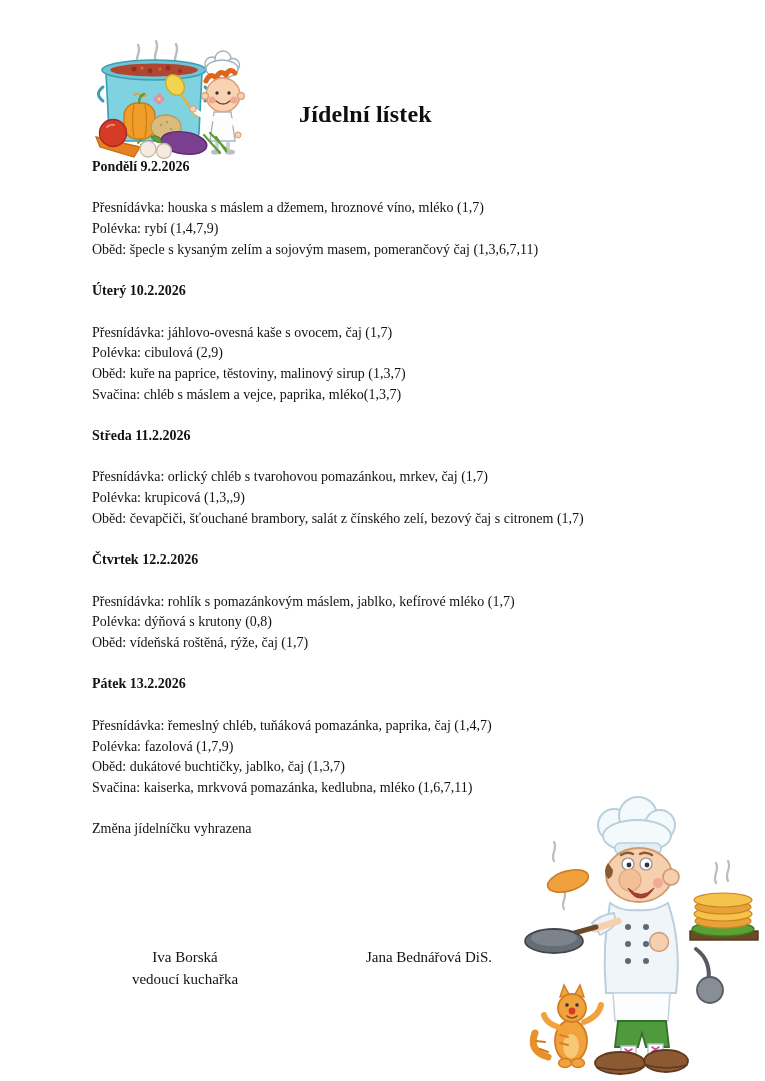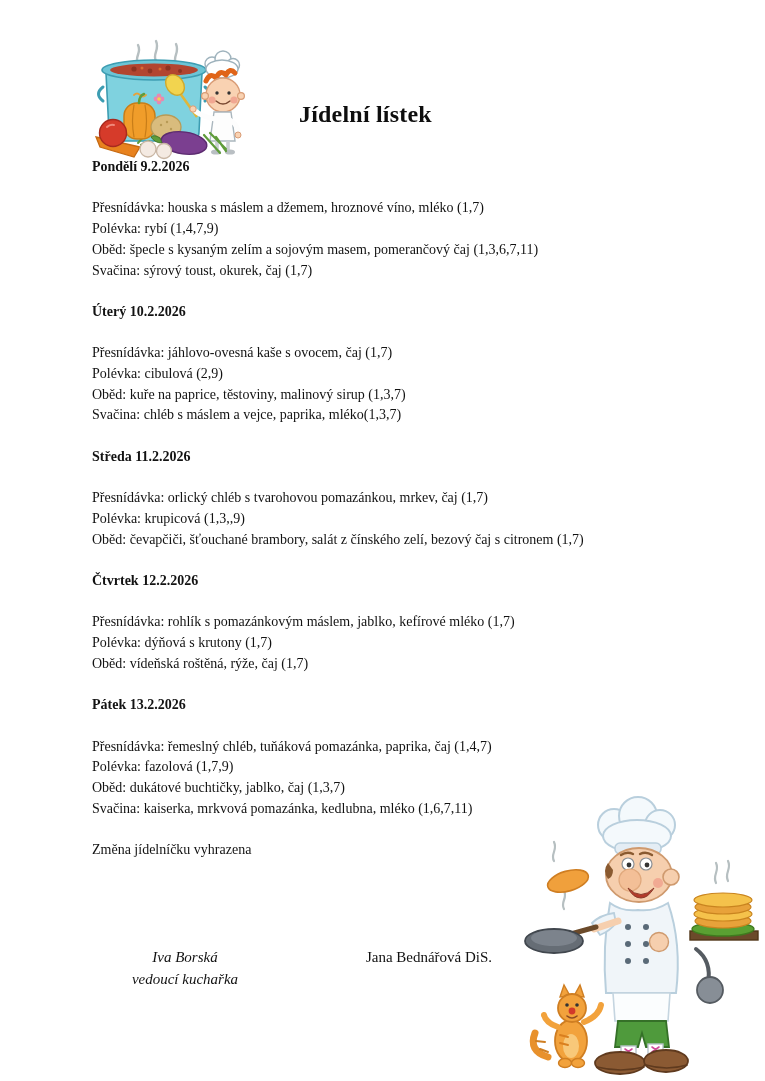--- a/index.html
+++ b/index.html
@@ -23,21 +23,21 @@
   .menu{
     position:absolute;left:92px;top:146px;width:600px;
     font-size:14px;line-height:20.7px;
   }
   .day{margin:0 0 20.7px 0;}
   .day-heading{font-weight:bold;margin:0 0 20.7px 0;}
   .menu-line{white-space:nowrap;}
   .menu-note{margin-top:0;}
   .sig-row{position:absolute;top:936px;left:0;width:765px;height:44px;}
   .sig-block{position:absolute;width:180px;text-align:center;font-size:15px;line-height:21.5px;}
-  .sig-left{left:95px;font-style:italic;}
+  .sig-left{left:95px;}
   .sig-right{left:339px;}
   .footer-illustration{
     position:absolute;left:518px;top:780px;width:247px;height:290px;
   }
   svg .ln{fill:none;stroke-linecap:round;stroke-linejoin:round;}
 </style>
 </head>
 <body>
 
 <div class="page">
@@ -121,42 +121,41 @@
 
   <div class="page-title">Jídelní lístek</div>
 
   <div class="menu">
 
     <div class="day">
       <div class="day-heading">Pondělí 9.2.2026</div>
       <div class="menu-line">Přesnídávka: houska s máslem a džemem, hroznové víno, mléko (1,7)</div>
       <div class="menu-line">Polévka: rybí (1,4,7,9)</div>
       <div class="menu-line">Oběd: špecle s kysaným zelím a sojovým masem, pomerančový čaj (1,3,6,7,11)</div>
-      <div class="menu-line">Svačina: sýrový toust, okurek, čaj (1,7)</div>
     </div>
 
     <div class="day">
       <div class="day-heading">Úterý 10.2.2026</div>
       <div class="menu-line">Přesnídávka: jáhlovo-ovesná kaše s ovocem, čaj (1,7)</div>
       <div class="menu-line">Polévka: cibulová (2,9)</div>
       <div class="menu-line">Oběd: kuře na paprice, těstoviny, malinový sirup (1,3,7)</div>
       <div class="menu-line">Svačina: chléb s máslem a vejce, paprika, mléko(1,3,7)</div>
     </div>
 
     <div class="day">
       <div class="day-heading">Středa 11.2.2026</div>
       <div class="menu-line">Přesnídávka: orlický chléb s tvarohovou pomazánkou, mrkev, čaj (1,7)</div>
       <div class="menu-line">Polévka: krupicová (1,3,,9)</div>
       <div class="menu-line">Oběd: čevapčiči, šťouchané brambory, salát z čínského zelí, bezový čaj s citronem (1,7)</div>
     </div>
 
     <div class="day">
       <div class="day-heading">Čtvrtek 12.2.2026</div>
       <div class="menu-line">Přesnídávka: rohlík s pomazánkovým máslem, jablko, kefírové mléko (1,7)</div>
-      <div class="menu-line">Polévka: dýňová s krutony (1,7)</div>
+      <div class="menu-line">Polévka: dýňová s krutony (0,8)</div>
       <div class="menu-line">Oběd: vídeňská roštěná, rýže, čaj (1,7)</div>
     </div>
 
     <div class="day">
       <div class="day-heading">Pátek 13.2.2026</div>
       <div class="menu-line">Přesnídávka: řemeslný chléb, tuňáková pomazánka, paprika, čaj (1,4,7)</div>
       <div class="menu-line">Polévka: fazolová (1,7,9)</div>
       <div class="menu-line">Oběd: dukátové buchtičky, jablko, čaj (1,3,7)</div>
       <div class="menu-line">Svačina: kaiserka, mrkvová pomazánka, kedlubna, mléko (1,6,7,11)</div>
     </div>

